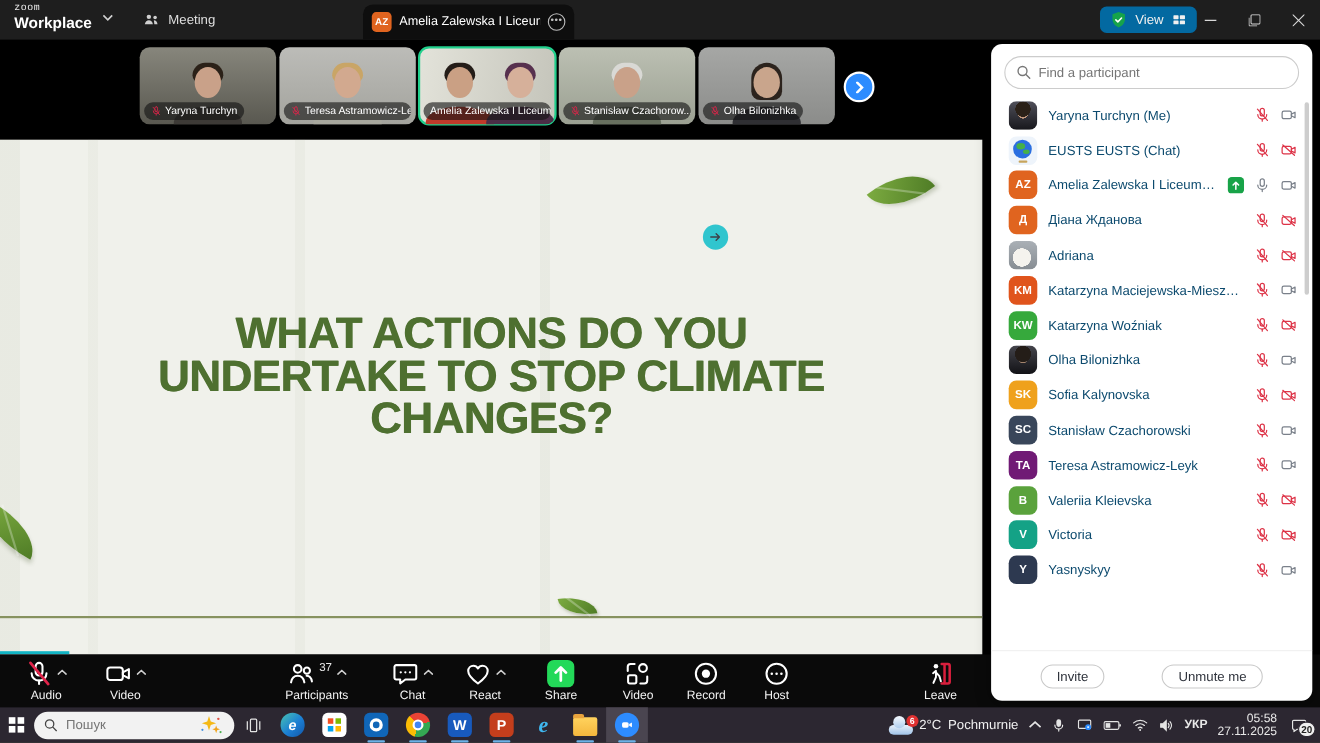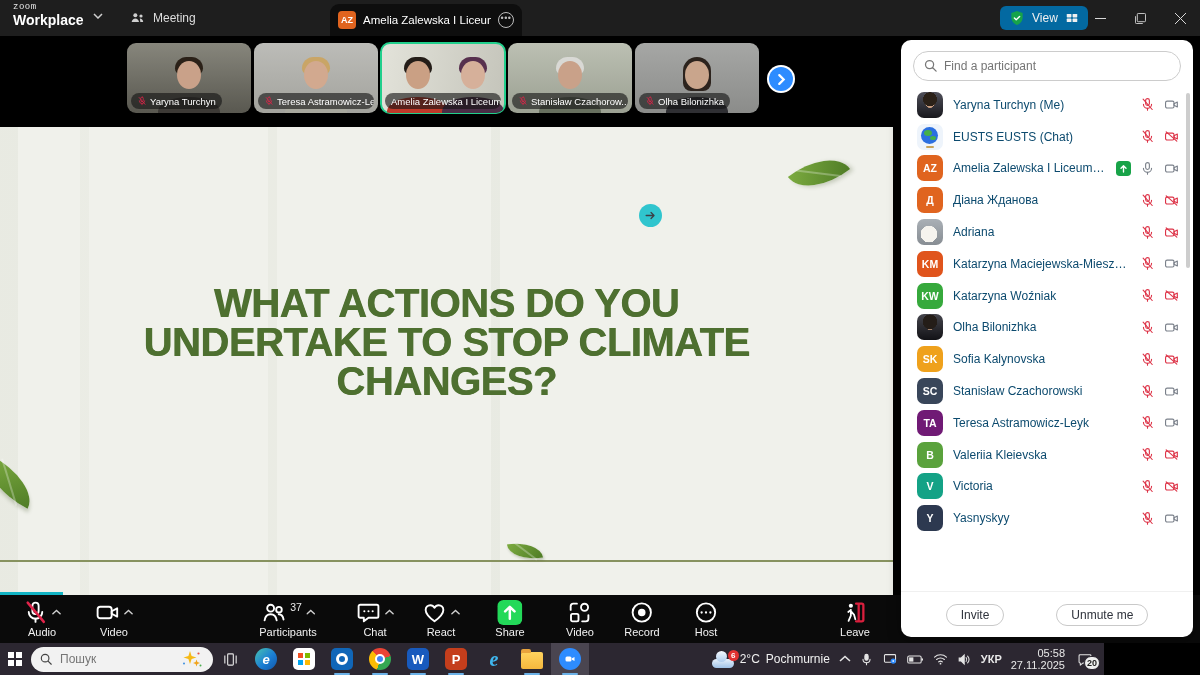--- a/index.html
+++ b/index.html
@@ -94,21 +94,21 @@
   .ph3 { background: radial-gradient(circle at 50% 30%, #3a2c24 0 30%, transparent 31%), radial-gradient(circle at 50% 46%, #c09072 0 22%, transparent 23%), linear-gradient(#857465,#41392f); }
   .ph4 { background: radial-gradient(circle at 50% 30%, #241d18 0 32%, transparent 33%), radial-gradient(circle at 50% 48%, #a3836d 0 20%, transparent 21%), linear-gradient(#45454c,#121216); }
   .pname { font-size:12px; color:#0c4a6e; white-space:nowrap; overflow:hidden; text-overflow:ellipsis; flex:1; }
   .picons { display:flex; align-items:center; gap:9px; flex:none; }
   .row-ic.red { color:#dd3347; } .row-ic.gray { color:#7a808a; }
   .pscroll { position:absolute; right:3px; top:6px; width:4px; height:175px; border-radius:2px; background:#cdcdcd; }
   .panel-footer { height:46px; flex:none; display:flex; align-items:center; justify-content:center; gap:52px; border-top:1px solid #f0f0f0; }
   .pf-btn { border:1px solid #c9c9c9; border-radius:12px; background:#fff; padding:3px 14px; font-size:12px; color:#2f333c; cursor:pointer; font-family:"Liberation Sans",sans-serif; }
 
   
-  .taskbar { position:absolute; left:0; top:643px; width:1104px; height:32px; background:#2c2731; z-index:40; display:flex; align-items:center;justify-content:space-between; }
+  .taskbar { position:absolute; left:0; top:643px; width:1200px; height:32px; background:#2c2731; z-index:40; display:flex; align-items:center;justify-content:space-between; }
   .tb-start { width:30px; height:32px; display:flex; align-items:center; justify-content:center; }
   .win-logo { width:14px; height:14px; display:grid; grid-template-columns:6.4px 6.4px; grid-template-rows:6.4px 6.4px; gap:1.2px; }
   .win-logo span { background:#fff; }
   .tb-search { width:182px; height:25px; background:#f2f2f2; border-radius:13px; display:flex; align-items:center; gap:7px; padding:0 8px; margin-left:1px; position:relative; }
   .tb-search input { border:none; outline:none; background:transparent; font-size:12px; color:#444; width:100px; font-family:"Liberation Sans",sans-serif; }
   .tb-sparkle { position:absolute; right:10px; top:3px; }
   .tb-taskview { width:34px; height:32px; display:flex; align-items:center; justify-content:center; color:#e4e4e4; }
   .tb-apps { display:flex; height:32px; }
   .tb-app { width:38px; height:32px; display:flex; align-items:center; justify-content:center; position:relative; }
   .tb-app.running::after { content:""; position:absolute; bottom:0; left:11px; width:16px; height:2.5px; background:#6cb2e8; border-radius:1px; }

